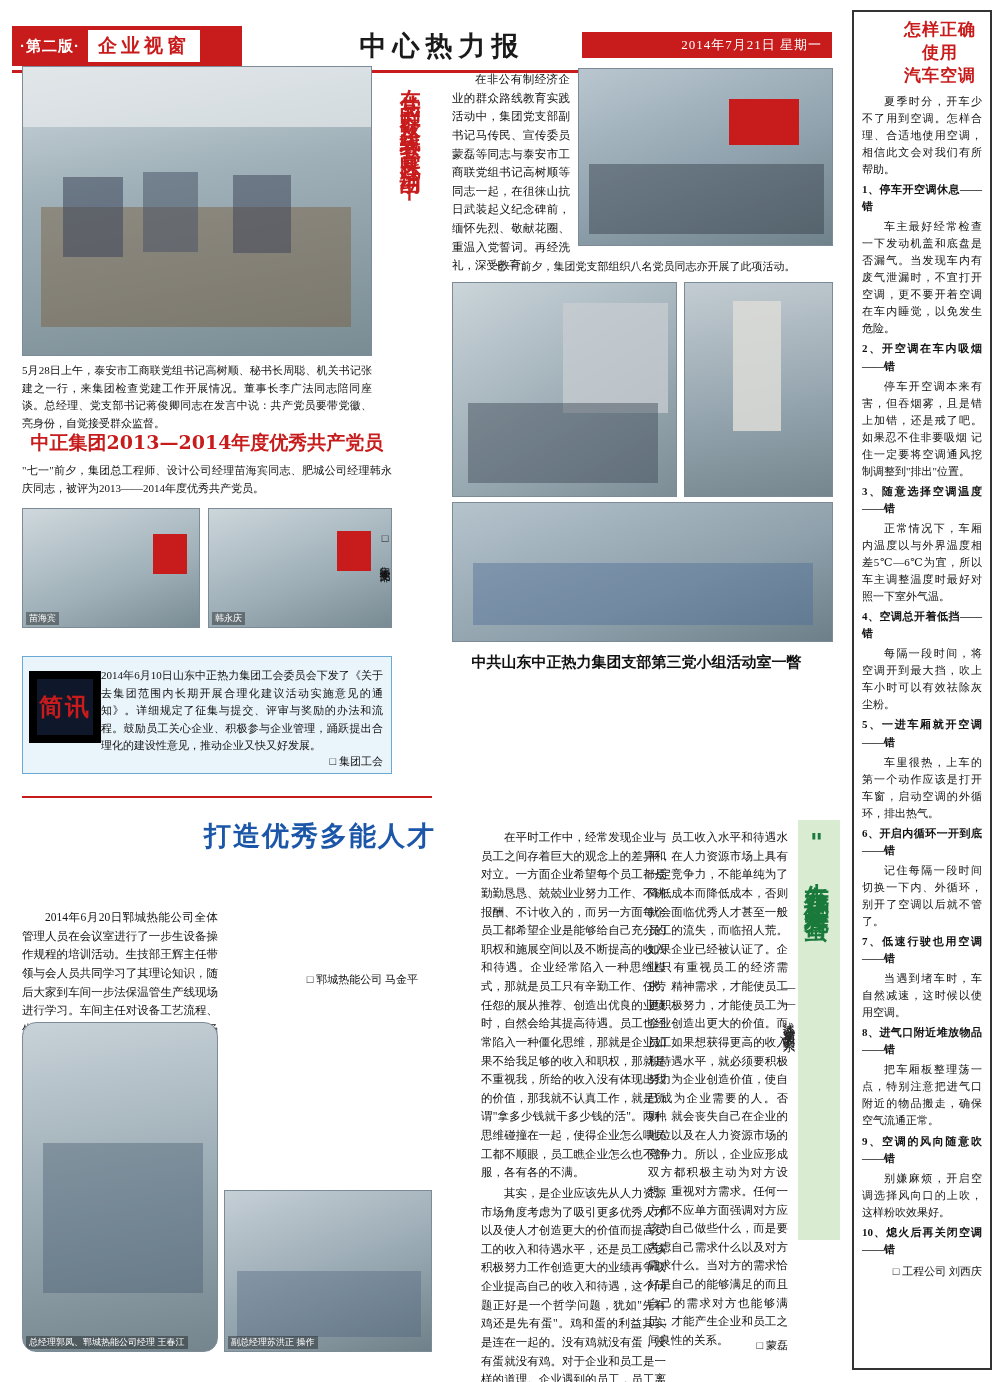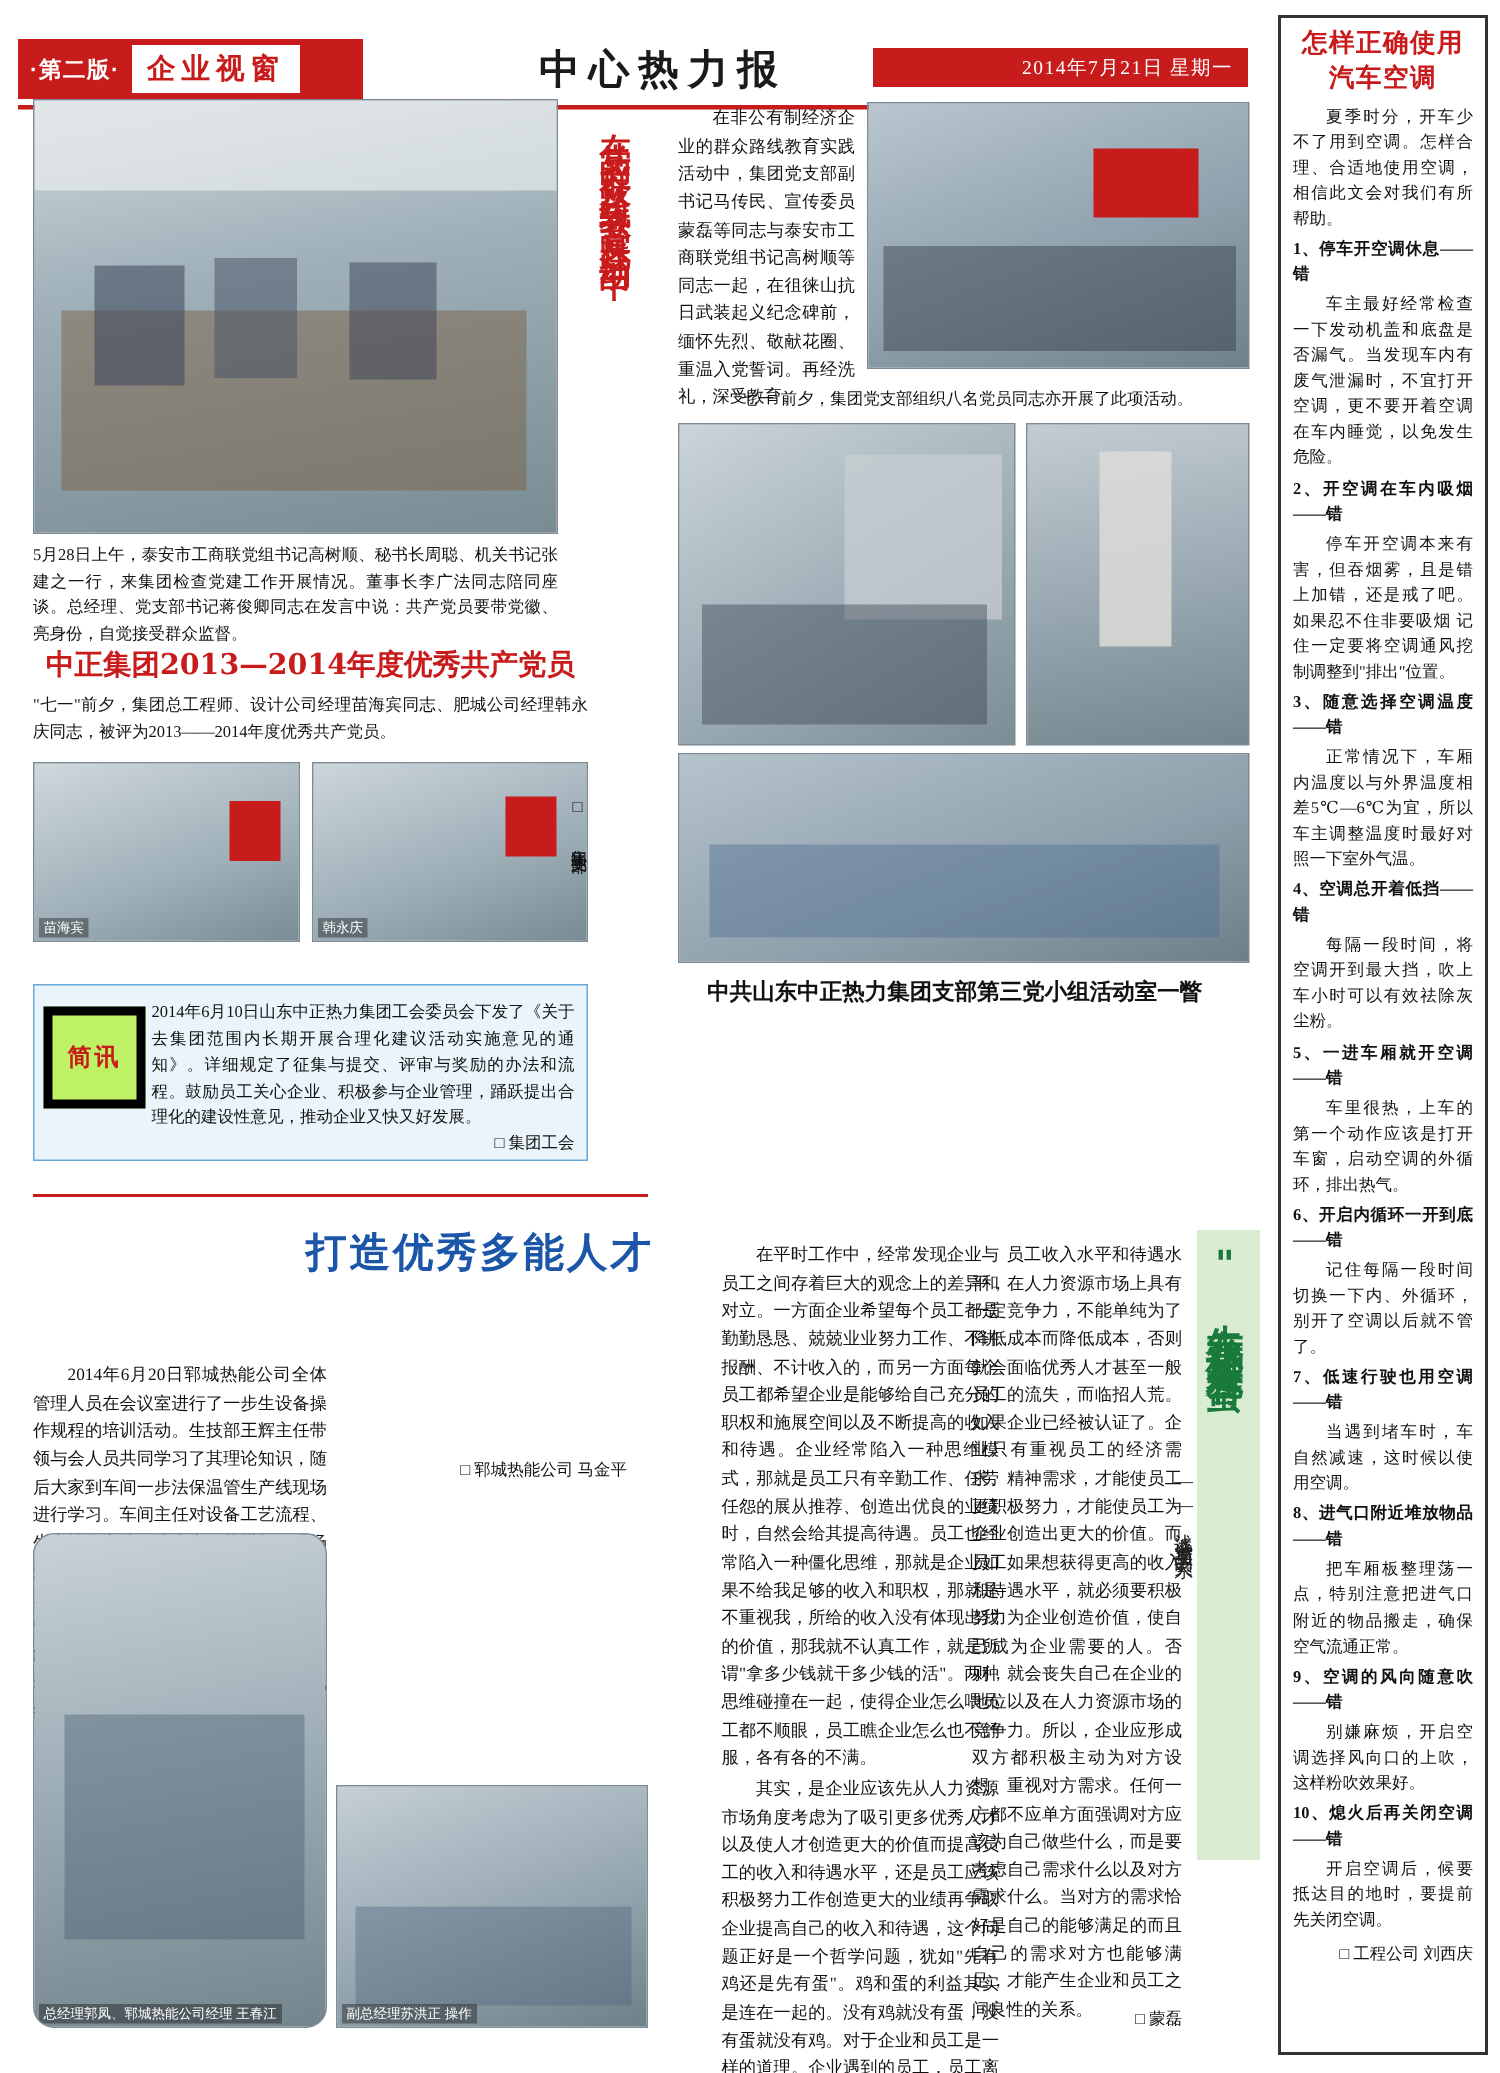--- a/index.html
+++ b/index.html
@@ -10,39 +10,39 @@
   .masthead{position:absolute;left:12px;top:26px;width:820px;height:44px;}
   .mast-left{position:absolute;left:0;top:0;width:230px;height:40px;background:#c81b1b;display:flex;align-items:center;}
   .mast-edition{color:#fff;font-size:15px;font-weight:bold;padding-left:8px;letter-spacing:1px;font-family:"Liberation Sans",sans-serif;}
   .mast-col{margin-left:8px;background:#fff;color:#c81b1b;font-size:19px;font-weight:bold;padding:3px 10px;letter-spacing:4px;font-family:"DejaVu Serif",serif;}
   .mast-title{position:absolute;left:300px;top:2px;width:260px;text-align:center;font-size:27px;font-weight:bold;letter-spacing:6px;font-family:"DejaVu Serif",serif;color:#1a1a1a;}
   .mast-date{position:absolute;right:0;top:6px;width:250px;height:26px;background:#c81b1b;color:#fff;font-size:13px;display:flex;align-items:center;justify-content:flex-end;padding-right:10px;box-sizing:border-box;letter-spacing:1px;}
   .mast-rule{position:absolute;left:0;top:44px;width:820px;height:3px;background:#c81b1b;}
 
   
   .rightcol{position:absolute;right:8px;top:10px;width:140px;height:1360px;border:2px solid #333;box-sizing:border-box;padding:6px 8px;}
-  .rc-title{text-align:center;font-size:17px;font-weight:bold;color:#c81b1b;line-height:1.35;letter-spacing:1px;font-family:"DejaVu Serif",serif;}
+  .rc-title{text-align:center;font-size:17px;font-weight:bold;color:#c81b1b;line-height:1.35;letter-spacing:1px;font-family:"DejaVu Serif",serif;margin-left:36px;}
   .rc-body{margin-top:6px;font-size:11px;line-height:1.55;text-align:justify;color:#111;}
   .rc-body p{margin:0 0 3px 0;text-indent:2em;}
   .rc-sign{margin-top:6px;font-size:11px;text-align:right;}
 
   
   .cap{font-size:11px;line-height:1.6;text-align:justify;color:#111;}
   .sign{text-align:right;font-size:11px;margin-top:2px;}
 
   .photo{background:#9aa8b4;position:absolute;overflow:hidden;border:1px solid #7d8b97;box-sizing:border-box;}
   .photo .ph-label{position:absolute;left:3px;bottom:2px;font-size:9px;color:#fff;background:rgba(0,0,0,.35);padding:0 3px;font-family:"Liberation Sans",sans-serif;}
 
   
   .vstrip{position:absolute;writing-mode:vertical-rl;text-orientation:upright;font-size:21px;font-weight:bold;color:#c81b1b;letter-spacing:7px;line-height:1.15;font-family:"DejaVu Serif",serif;}
 
   .redhead{color:#c81b1b;font-weight:bold;font-family:"DejaVu Serif",serif;}
 
   .brief{position:absolute;border:1px solid #6aa9d6;background:#eaf4fb;box-sizing:border-box;}
-  .brief-badge{position:absolute;left:6px;top:14px;width:56px;height:56px;border:6px solid #000000;color:#c81b1b;font-size:16px;font-weight:bold;display:flex;align-items:center;justify-content:center;letter-spacing:2px;background:#bef264;}
+  .brief-badge{position:absolute;left:6px;top:14px;width:56px;height:56px;border:8px solid #000000;color:#c81b1b;font-size:24px;font-weight:bold;display:flex;align-items:center;justify-content:center;letter-spacing:2px;background:#0f172a;}
 
   .bigtitle{font-size:27px;font-weight:bold;color:#1b56a8;letter-spacing:2px;line-height:1.35;font-family:"DejaVu Serif",serif;}
 
   .bodycol{position:absolute;font-size:11.5px;line-height:1.62;text-align:justify;color:#111;}
   .bodycol p{margin:0 0 2px 0;text-indent:2em;}
 
   .greenbox{position:absolute;background:#d9ecd2;}
   .vgreen{position:absolute;writing-mode:vertical-rl;text-orientation:upright;font-size:25px;font-weight:bold;color:#1a7a3c;letter-spacing:5px;font-family:"DejaVu Serif",serif;}
   .vgreen-sub{position:absolute;writing-mode:vertical-rl;text-orientation:upright;font-size:12.5px;color:#222;letter-spacing:2px;}
 
@@ -173,18 +173,17 @@
       <p style="text-indent:0;font-weight:bold;">7、低速行驶也用空调——错</p>
       <p>当遇到堵车时，车自然减速，这时候以使用空调。</p>
 
       <p style="text-indent:0;font-weight:bold;">8、进气口附近堆放物品——错</p>
       <p>把车厢板整理荡一点，特别注意把进气口附近的物品搬走，确保空气流通正常。</p>
 
       <p style="text-indent:0;font-weight:bold;">9、空调的风向随意吹——错</p>
       <p>别嫌麻烦，开启空调选择风向口的上吹，这样粉吹效果好。</p>
 
       <p style="text-indent:0;font-weight:bold;">10、熄火后再关闭空调——错</p>
-      <p>开启空调后，候要抵达目的地时，要提前先关闭空调。</p>
     </div>
     <div class="rc-sign">□ 工程公司 刘西庆</div>
   </div>
 
 </div>
 
 </body></html>

